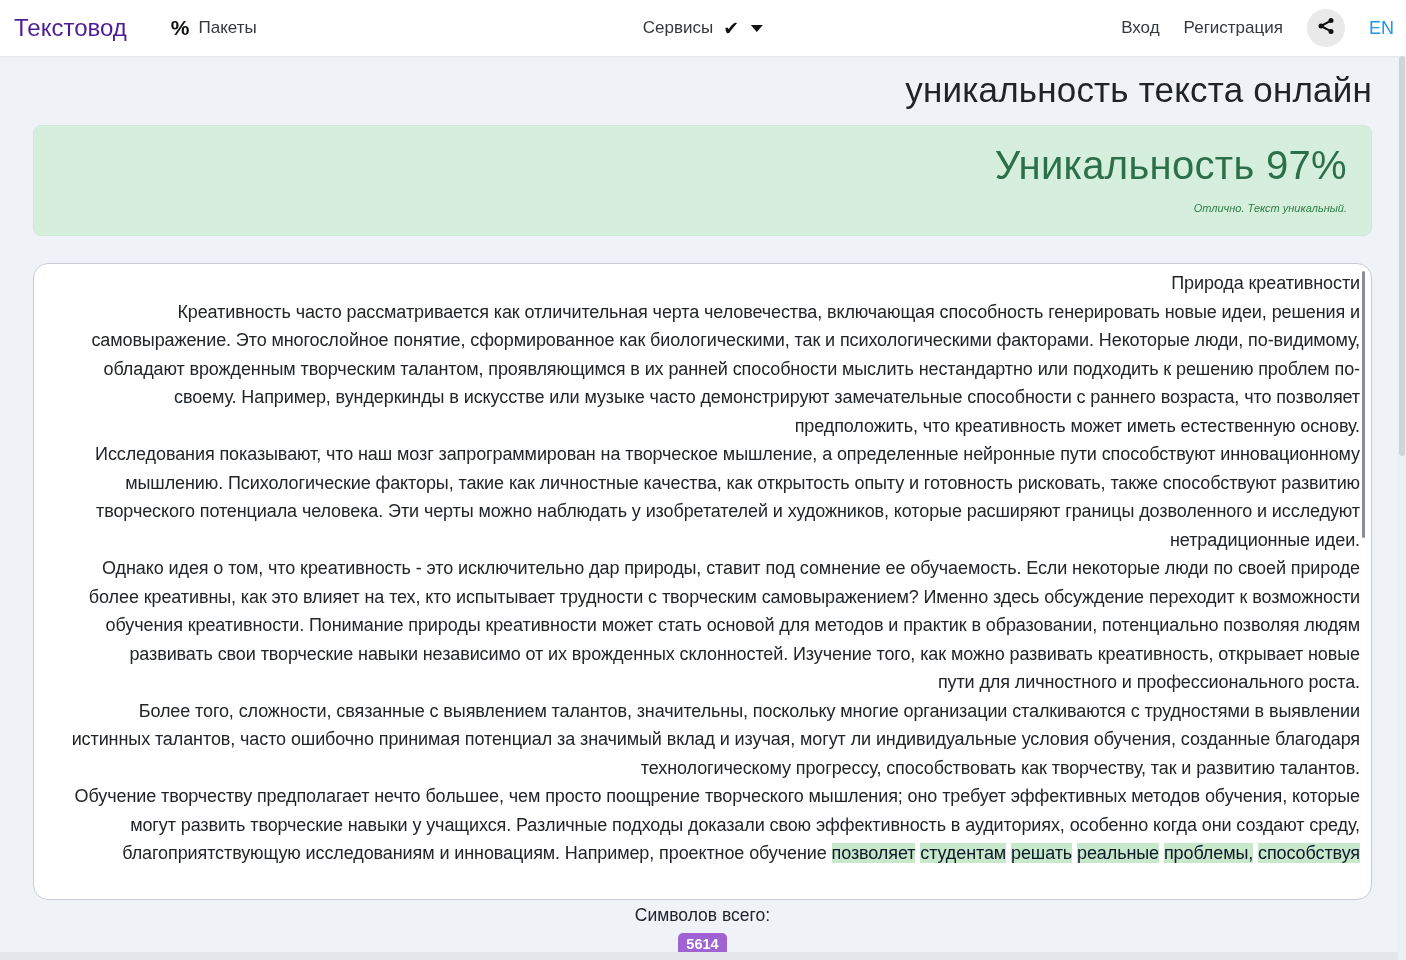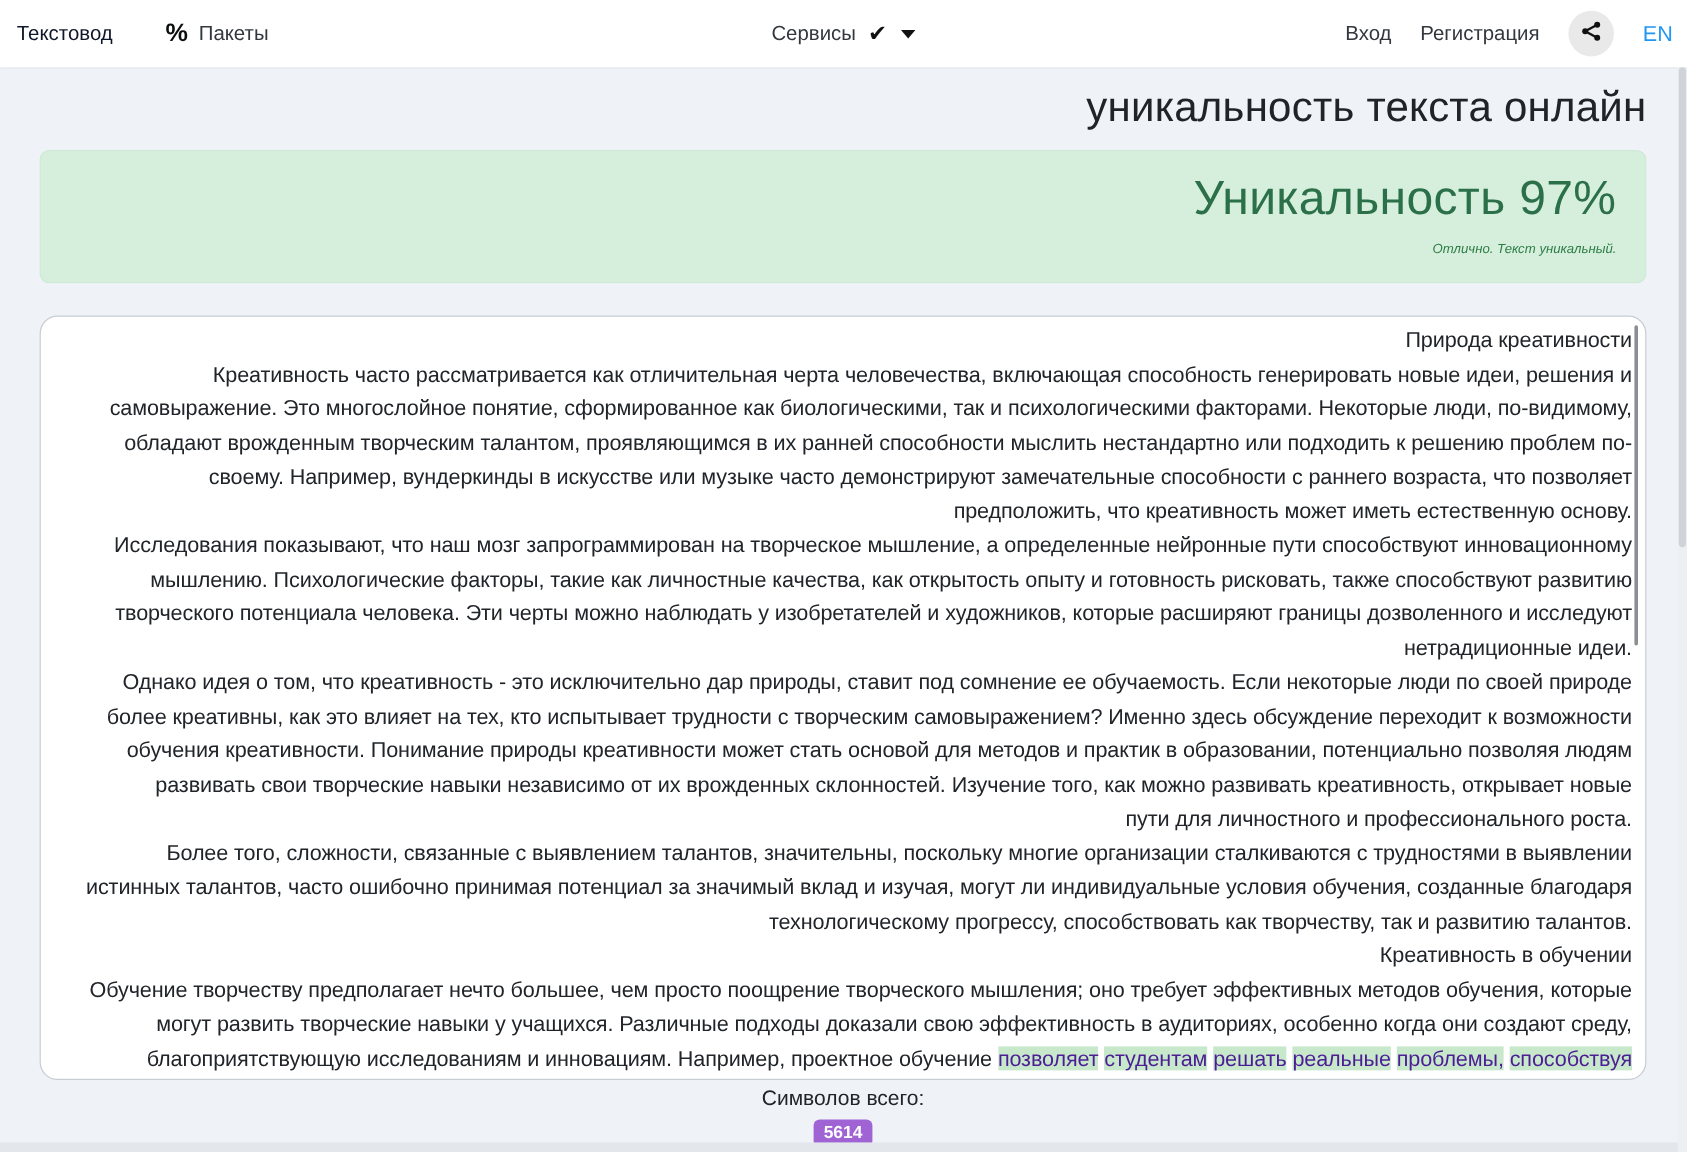--- a/index.html
+++ b/index.html
@@ -8,21 +8,21 @@
     font-family: "Liberation Sans", "DejaVu Sans", sans-serif;
     background:#eff3f8;
     color:#26292c;
     position:relative;
   }
   
   .navbar {
     height:56px; background:#ffffff; display:flex; align-items:center;
     padding:0 12px; position:relative; box-shadow:0 1px 2px rgba(0,0,0,.06);
   }
-  .logo { color:#0f172a; font-size:17px; margin-left:2px; cursor:pointer; }
+  .logo { color:#4c1d95; font-size:24px; margin-left:2px; cursor:pointer; }
   .nav-item { display:flex; align-items:center; gap:9px; font-size:17px; color:#33383d; cursor:pointer; }
   .pkg { margin-left:44px; }
   .pct-icon { font-size:21px; font-weight:700; color:#0b0d0e; }
   .nav-center { position:absolute; left:50%; transform:translateX(-50%); display:flex; align-items:center; gap:10px; }
   .check-icon { font-size:19px; font-weight:700; color:#111; }
   .caret-icon { width:0; height:0; border-left:6px solid transparent; border-right:6px solid transparent; border-top:7px solid #111; margin-left:2px; }
   .nav-right { margin-left:auto; display:flex; align-items:center; gap:24px; }
   .share-btn { width:38px; height:38px; border-radius:50%; background:#e9e9ea; display:flex; align-items:center; justify-content:center; cursor:pointer; }
   .lang { color:#2196f3; font-size:18px; cursor:pointer; }
   
@@ -33,21 +33,21 @@
     padding:17px 24px 21px; border:1px solid #cfe9d7;
   }
   .result-heading { font-size:40px; font-weight:400; color:#2b7049; letter-spacing:.3px; }
   .result-sub { font-size:11px; color:#2d7d46; margin-top:14px;font-style:italic; }
   
   .editor {
     margin-top:27px; background:#ffffff; border:1px solid #c8cdd3; border-radius:15px;
     height:637px; padding:5px 11px; overflow:hidden; position:relative; cursor:text;
   }
   .ed-line { font-size:18px; line-height:28.5px; white-space:pre; color:#212529; letter-spacing:-0.1px; }
-  .hl { background:#c8e8cc; color:#4c1d95; }
+  .hl { background:#c8e8cc; color:#0f172a; }
   .ed-scroll-thumb {
     position:absolute; top:7px; right:6px; width:3px; height:267px;
     background:#8a8f94; border-radius:2px;
   }
   
   .statusbar { display:flex; align-items:center; margin-top:5px; font-size:17.5px; color:#212529; gap:7px;flex-direction:column; }
   .badge {
     background:#9f63d4; color:#ffffff; font-size:14.5px; font-weight:700;
     padding:3px 8px 4px; border-radius:5px; margin-right:0;
   }
@@ -122,21 +122,20 @@
         <div class="ed-line"><span>творческого потенциала человека. Эти черты можно наблюдать у изобретателей и художников, которые расширяют границы дозволенного и исследуют</span></div>
         <div class="ed-line"><span>нетрадиционные идеи.</span></div>
         <div class="ed-line"><span>Однако идея о том, что креативность - это исключительно дар природы, ставит под сомнение ее обучаемость. Если некоторые люди по своей природе</span></div>
         <div class="ed-line"><span>более креативны, как это влияет на тех, кто испытывает трудности с творческим самовыражением? Именно здесь обсуждение переходит к возможности</span></div>
         <div class="ed-line"><span>обучения креативности. Понимание природы креативности может стать основой для методов и практик в образовании, потенциально позволяя людям</span></div>
         <div class="ed-line"><span>развивать свои творческие навыки независимо от их врожденных склонностей. Изучение того, как можно развивать креативность, открывает новые</span></div>
         <div class="ed-line"><span>пути для личностного и профессионального роста.</span></div>
         <div class="ed-line"><span>Более того, сложности, связанные с выявлением талантов, значительны, поскольку многие организации сталкиваются с трудностями в выявлении</span></div>
         <div class="ed-line"><span>истинных талантов, часто ошибочно принимая потенциал за значимый вклад и изучая, могут ли индивидуальные условия обучения, созданные благодаря</span></div>
         <div class="ed-line"><span>технологическому прогрессу, способствовать как творчеству, так и развитию талантов.</span></div>
-        <div class="ed-line"><span>Креативность в обучении</span></div>
         <div class="ed-line"><span>Обучение творчеству предполагает нечто большее, чем просто поощрение творческого мышления; оно требует эффективных методов обучения, которые</span></div>
         <div class="ed-line"><span>могут развить творческие навыки у учащихся. Различные подходы доказали свою эффективность в аудиториях, особенно когда они создают среду,</span></div>
         <div class="ed-line"><span>благоприятствующую исследованиям и инновациям. Например, проектное обучение </span><span class="hl">позволяет</span><span> </span><span class="hl">студентам</span><span> </span><span class="hl">решать</span><span> </span><span class="hl">реальные</span><span> </span><span class="hl">проблемы,</span><span> </span><span class="hl">способствуя</span></div>
       </div>
     <div class="ed-scroll-thumb"></div>
   </div>
 
   <div class="statusbar">
     <span>Символов всего:</span>
     <span class="badge">5614</span>

